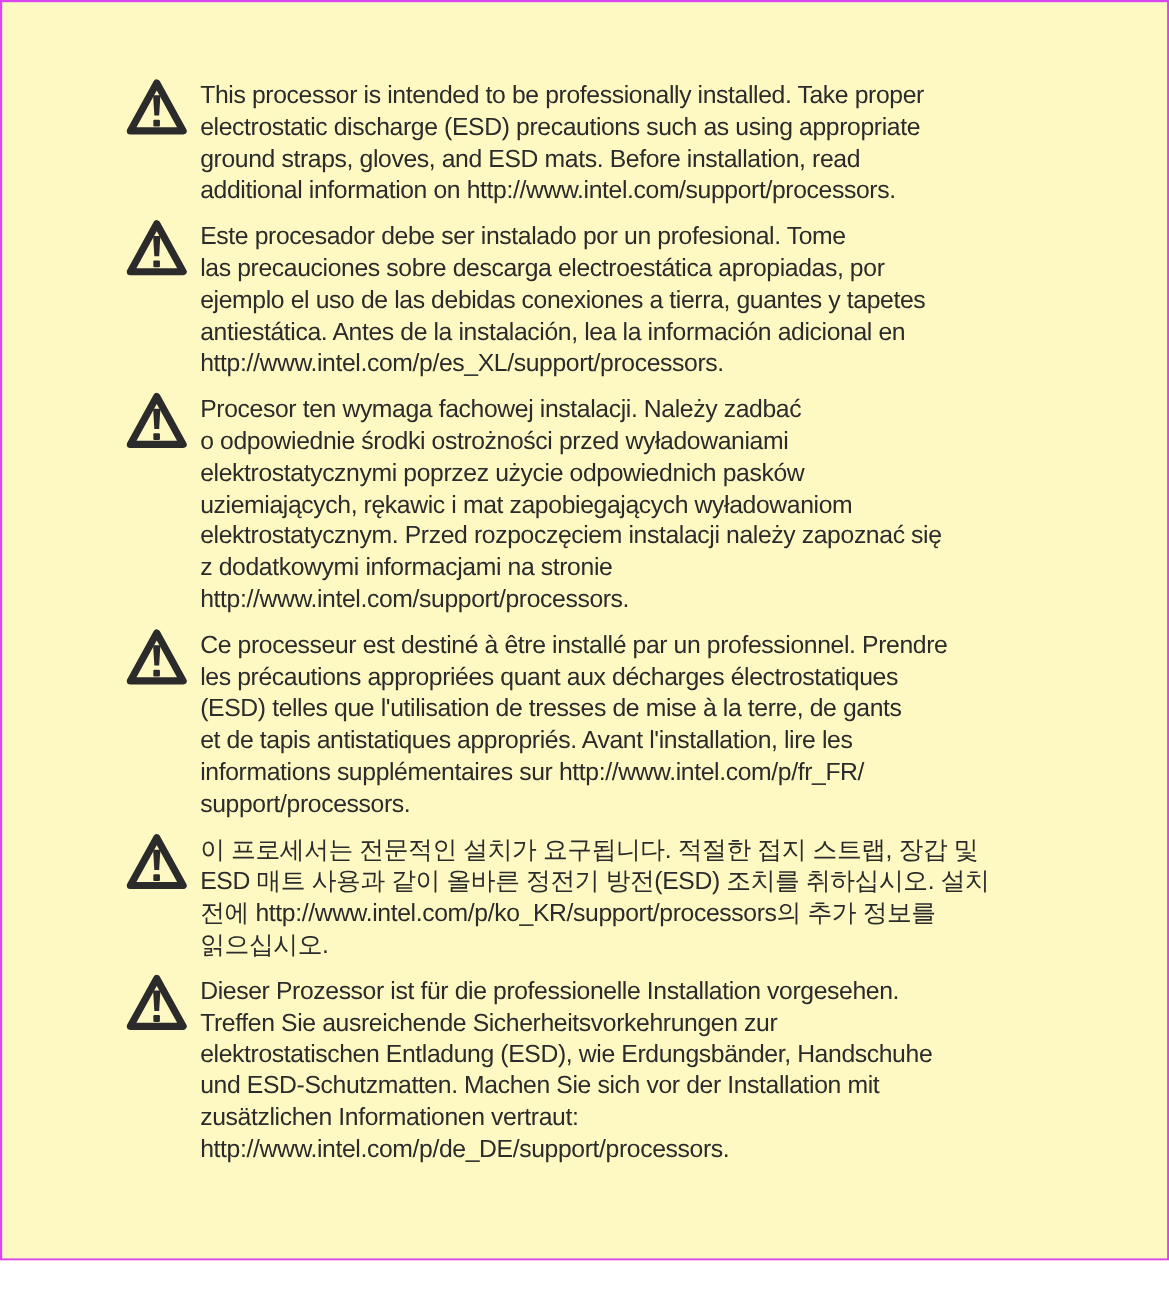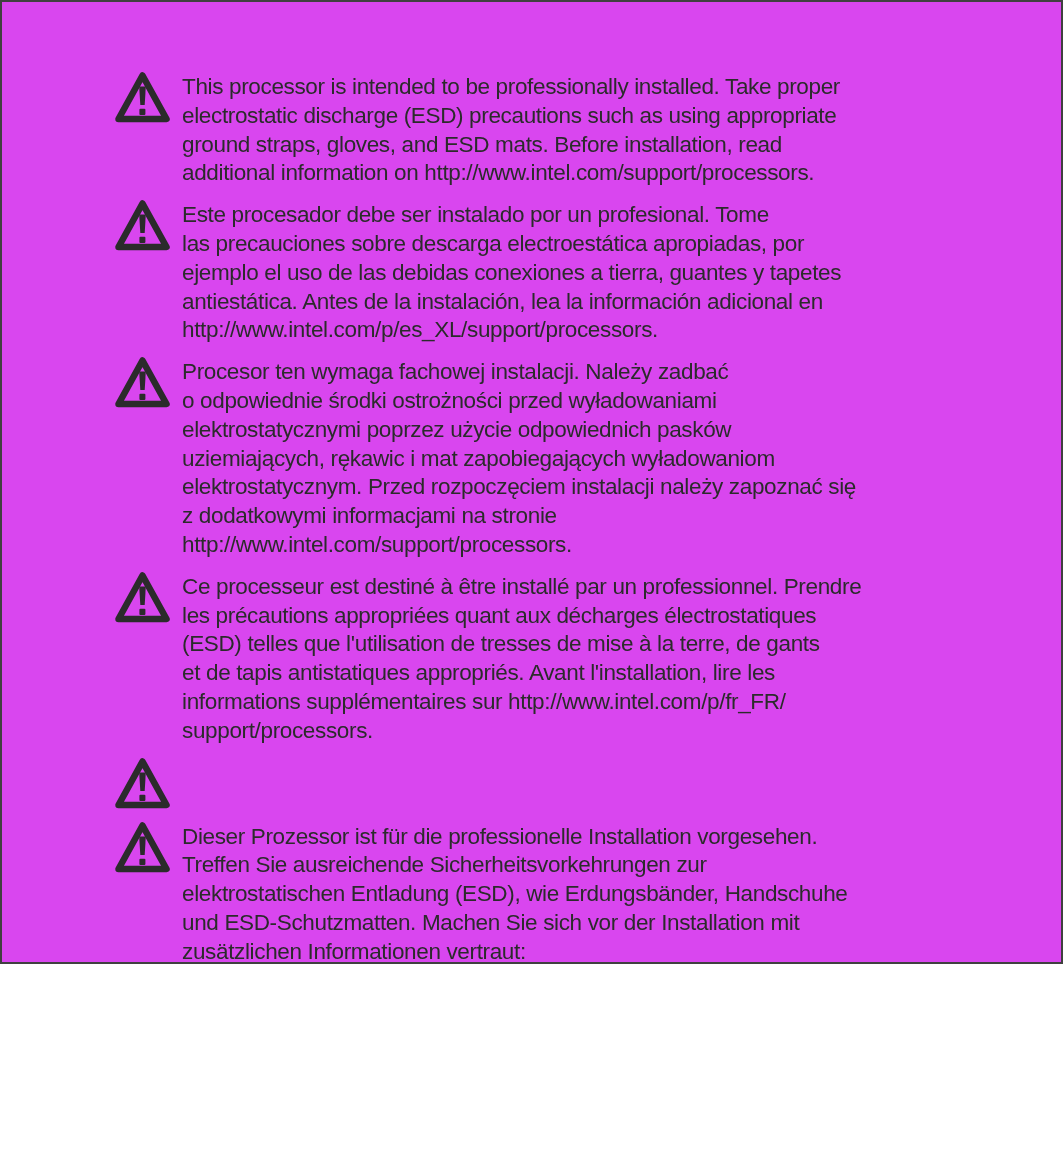--- a/index.html
+++ b/index.html
@@ -3,24 +3,24 @@
 <meta charset="utf-8">
 <style>
   html, body {
     margin: 0;
     padding: 0;
     background: #ffffff;
   }
   .page {
     position: relative;
     width: 1063px;
-    height: 964px;
+    height: 1146px;
     box-sizing: border-box;
-    background: #d946ef;
-    border: 2px solid #404040;
+    background: #fef9c3;
+    border: 2px solid #d946ef;
     overflow: hidden;
     font-family: "Liberation Sans", sans-serif;
   }
   .content {
     position: absolute;
     left: 112px;
     top: 71px;
     width: 910px;
   }
   .warning {
@@ -112,20 +112,24 @@
     </div>
 
     <div class="warning">
       <div class="icon-col">
         <svg class="warn-icon" width="57" height="53" viewBox="0 0 57 53">
           <path d="M28.5 4.5 L52.5 48 L4.5 48 Z" fill="none" stroke="#2b2b2b" stroke-width="6.5" stroke-linejoin="round"></path>
           <path d="M25.2 15.5 h6.6 l-1.1 18.5 h-4.4 Z" fill="#2b2b2b"></path>
           <rect x="25.4" y="37.8" width="6" height="6.2" rx="1" fill="#2b2b2b"></rect>
         </svg>
       </div>
+      <div class="para-text">이 프로세서는 전문적인 설치가 요구됩니다. 적절한 접지 스트랩, 장갑 및
+ESD 매트 사용과 같이 올바른 정전기 방전(ESD) 조치를 취하십시오. 설치
+전에 http://www.intel.com/p/ko_KR/support/processors의 추가 정보를
+읽으십시오.</div>
     </div>
 
     <div class="warning">
       <div class="icon-col">
         <svg class="warn-icon" width="57" height="53" viewBox="0 0 57 53">
           <path d="M28.5 4.5 L52.5 48 L4.5 48 Z" fill="none" stroke="#2b2b2b" stroke-width="6.5" stroke-linejoin="round"></path>
           <path d="M25.2 15.5 h6.6 l-1.1 18.5 h-4.4 Z" fill="#2b2b2b"></path>
           <rect x="25.4" y="37.8" width="6" height="6.2" rx="1" fill="#2b2b2b"></rect>
         </svg>
       </div>

